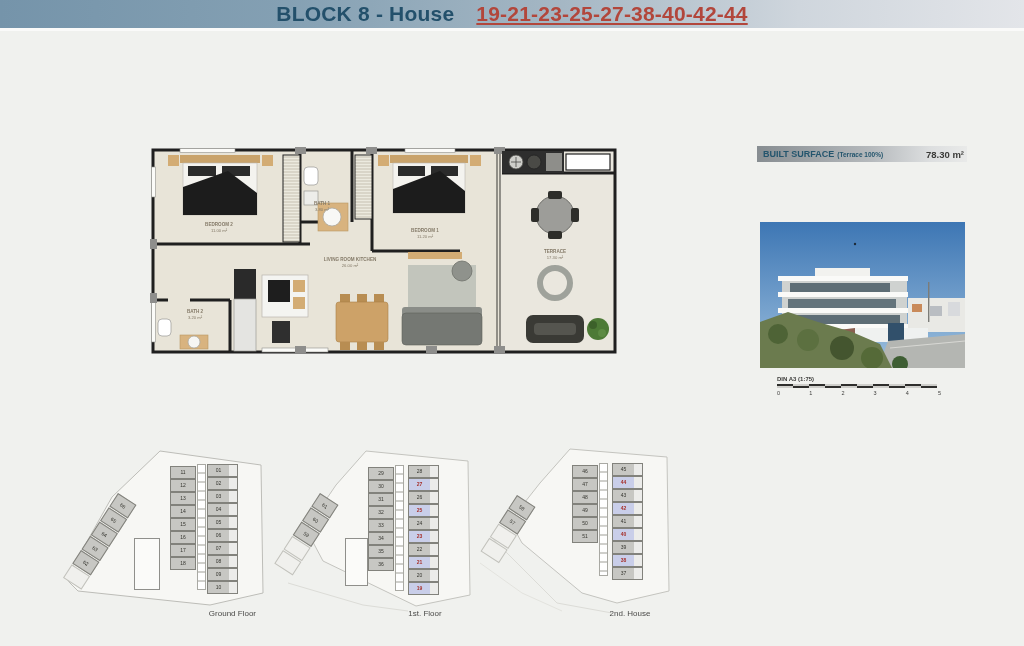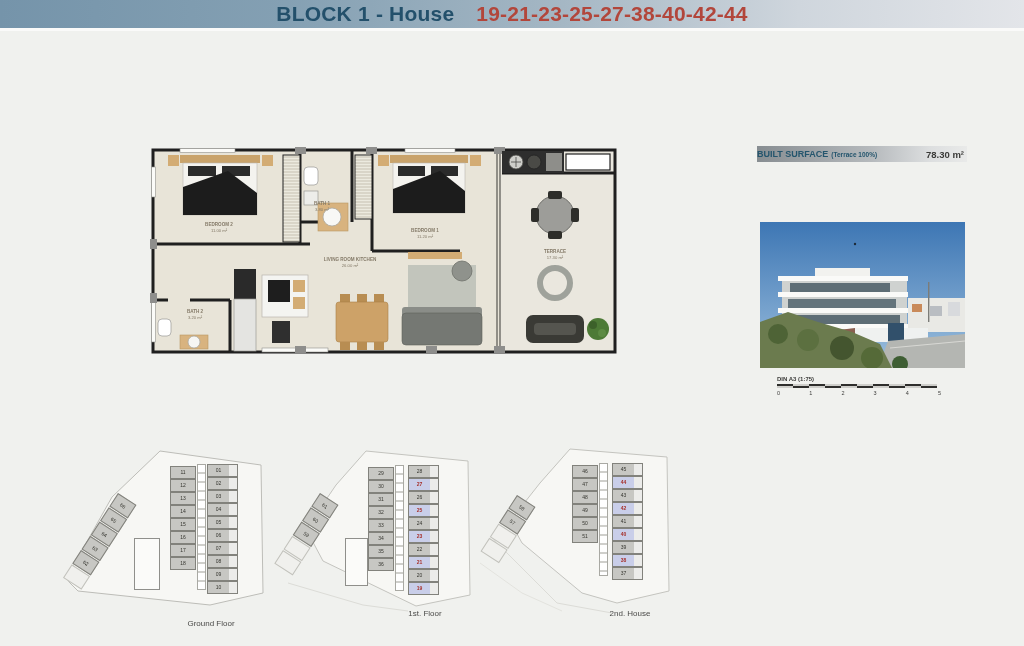--- a/index.html
+++ b/index.html
@@ -5,27 +5,27 @@
   html,body{margin:0;padding:0;}
   body{width:1024px;height:646px;overflow:hidden;background:#efefec;font-family:"Liberation Sans",sans-serif;position:relative;}
   #page{position:absolute;inset:0;width:1024px;height:646px;background:#f0f1ee;}
 
   
   .header-bar{position:absolute;left:0;top:0;width:1024px;height:28px;
     background:linear-gradient(90deg,#7594aa 0%,#84a0b3 28%,#a5b7c4 55%,#cfd6dd 78%,#e3e5e9 100%);
     border-bottom:3px solid #fafaf9;display:flex;align-items:center;justify-content:center;}
   .title{font-size:21px;font-weight:bold;letter-spacing:.2px;white-space:nowrap;line-height:26px;}
   .title .t-prefix{color:#23506b;}
-  .title .t-numbers{color:#b2463b;margin-left:16px;}
+  .title .t-numbers{color:#b2463b;margin-left:16px;text-decoration:underline;}
 
   
   .surface-table{position:absolute;left:757px;top:146px;width:210px;}
   .surf-row{position:relative;height:16px;margin-bottom:6px;display:flex;align-items:center;
     background:linear-gradient(90deg,#878d91 0%,#b6babd 55%,#dcdedf 82%,#e9eae9 100%);}
-  .surf-label{color:#24556d;font-weight:bold;font-size:9px;white-space:nowrap;}
+  .surf-label{color:#24556d;font-weight:bold;font-size:9px;padding-left:6px;white-space:nowrap;}
   .surf-note{color:#24556d;font-size:6.5px;font-weight:bold;margin-left:3px;white-space:nowrap;}
   .surf-value{position:absolute;right:3px;color:#3a3a38;font-weight:bold;font-size:9.5px;}
 
   
   .plan-wrap{position:absolute;left:150px;top:147px;width:470px;height:212px;}
   .rname{font-family:"Liberation Sans",sans-serif;font-size:4.6px;font-weight:600;fill:#847a68;text-anchor:middle;}
   .rarea{font-family:"Liberation Sans",sans-serif;font-size:4.2px;fill:#847a68;text-anchor:middle;}
 
   
   .photo{position:absolute;left:760px;top:222px;width:205px;height:146px;}
@@ -60,21 +60,21 @@
   .pool{position:absolute;background:#fbfbf9;border:1px solid #8f8f8b;box-sizing:border-box;}
   .fp-label{position:absolute;width:90px;text-align:center;font-size:8px;color:#4a4a48;}
 </style>
 </head>
 <body>
 
 <div id="page">
 
   <div class="header-bar">
     <div class="title">
-      <span class="t-prefix">BLOCK 1 - House</span>
+      <span class="t-prefix">BLOCK 8 - House</span>
       <span class="t-numbers">19-21-23-25-27-38-40-42-44</span>
     </div>
   </div>
 
   <div class="surface-table">
     <div class="surf-row">
       <span class="surf-label">BUILT SURFACE</span>
       <span class="surf-note">(Terrace 100%)</span>
       <span class="surf-value">78.30 m²</span>
     </div>
@@ -361,21 +361,21 @@
           <span class="unum">08</span>
         </div>
         <div class="unit ru u-gray">
           <span class="unum">09</span>
         </div>
         <div class="unit ru u-gray">
           <span class="unum">10</span>
         </div>
       </div>
     <div class="pool" style="left:76px;top:95px;width:26px;height:52px;"></div>
-    <div class="fp-label" style="left:108px;top:176px;">Ground Floor</div>
+    <div class="fp-label" style="left:108px;top:166px;text-align:right;">Ground Floor</div>
   </div>
 
   <div class="siteplan" style="left:268px;top:443px;width:210px;height:185px;">
     <svg class="outline" width="210" height="185" viewBox="0 0 210 185">
       <path d="M98,8 L200,18 L202,152 L148,163 L55,118 L38,86 L68,42 Z" fill="#f7f7f4" stroke="#c4c4bf" stroke-width="1"></path>
       <path d="M20,140 L95,162 L140,168" fill="none" stroke="#dcdcd7" stroke-width="1"></path>
     </svg>
     <div class="wing" style="left:52px;top:50px;">
         <div class="unit wingu u-gray">
           <span class="unum">61</span>

